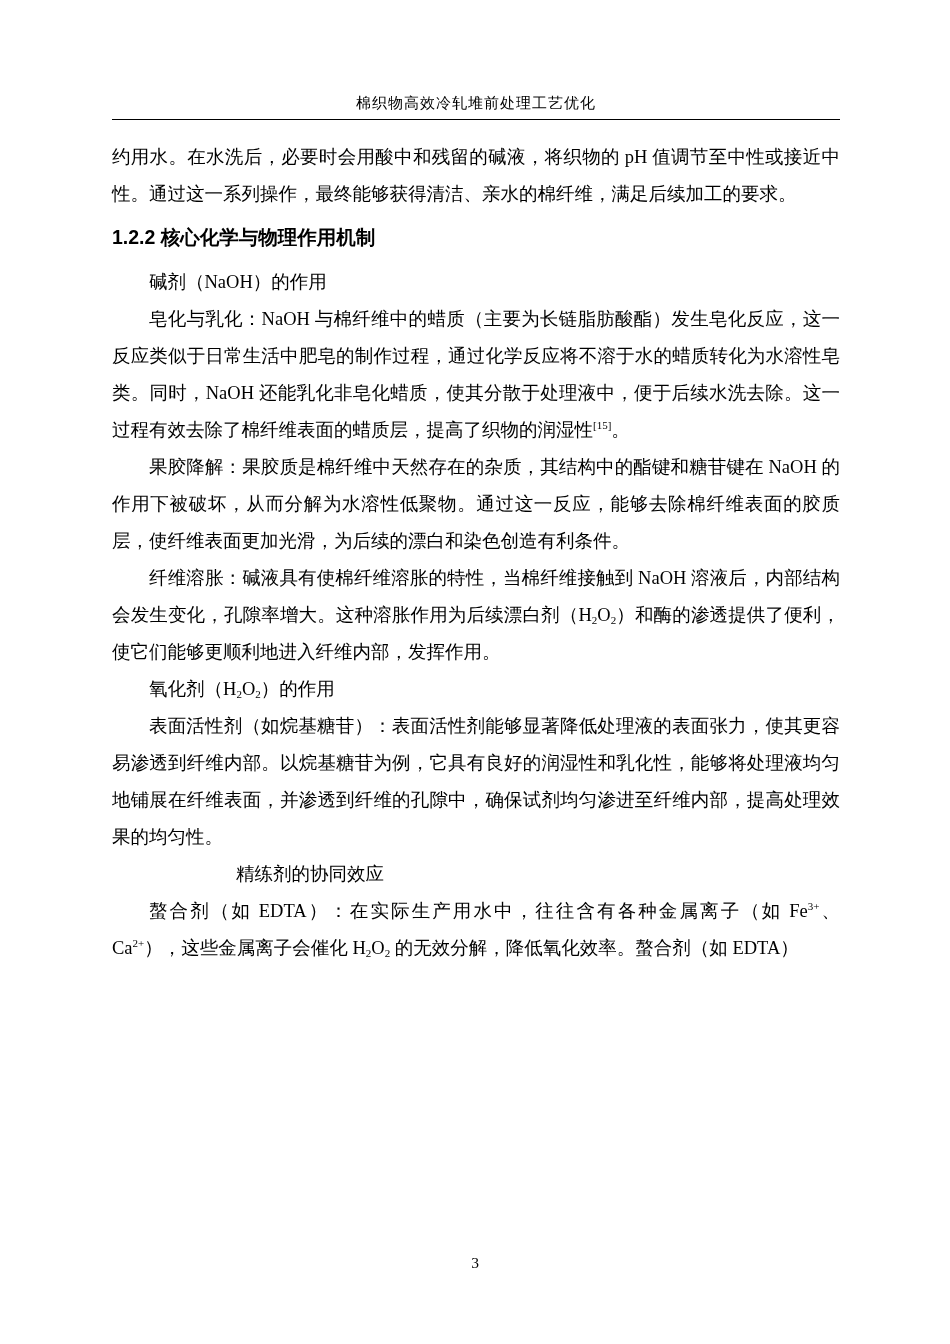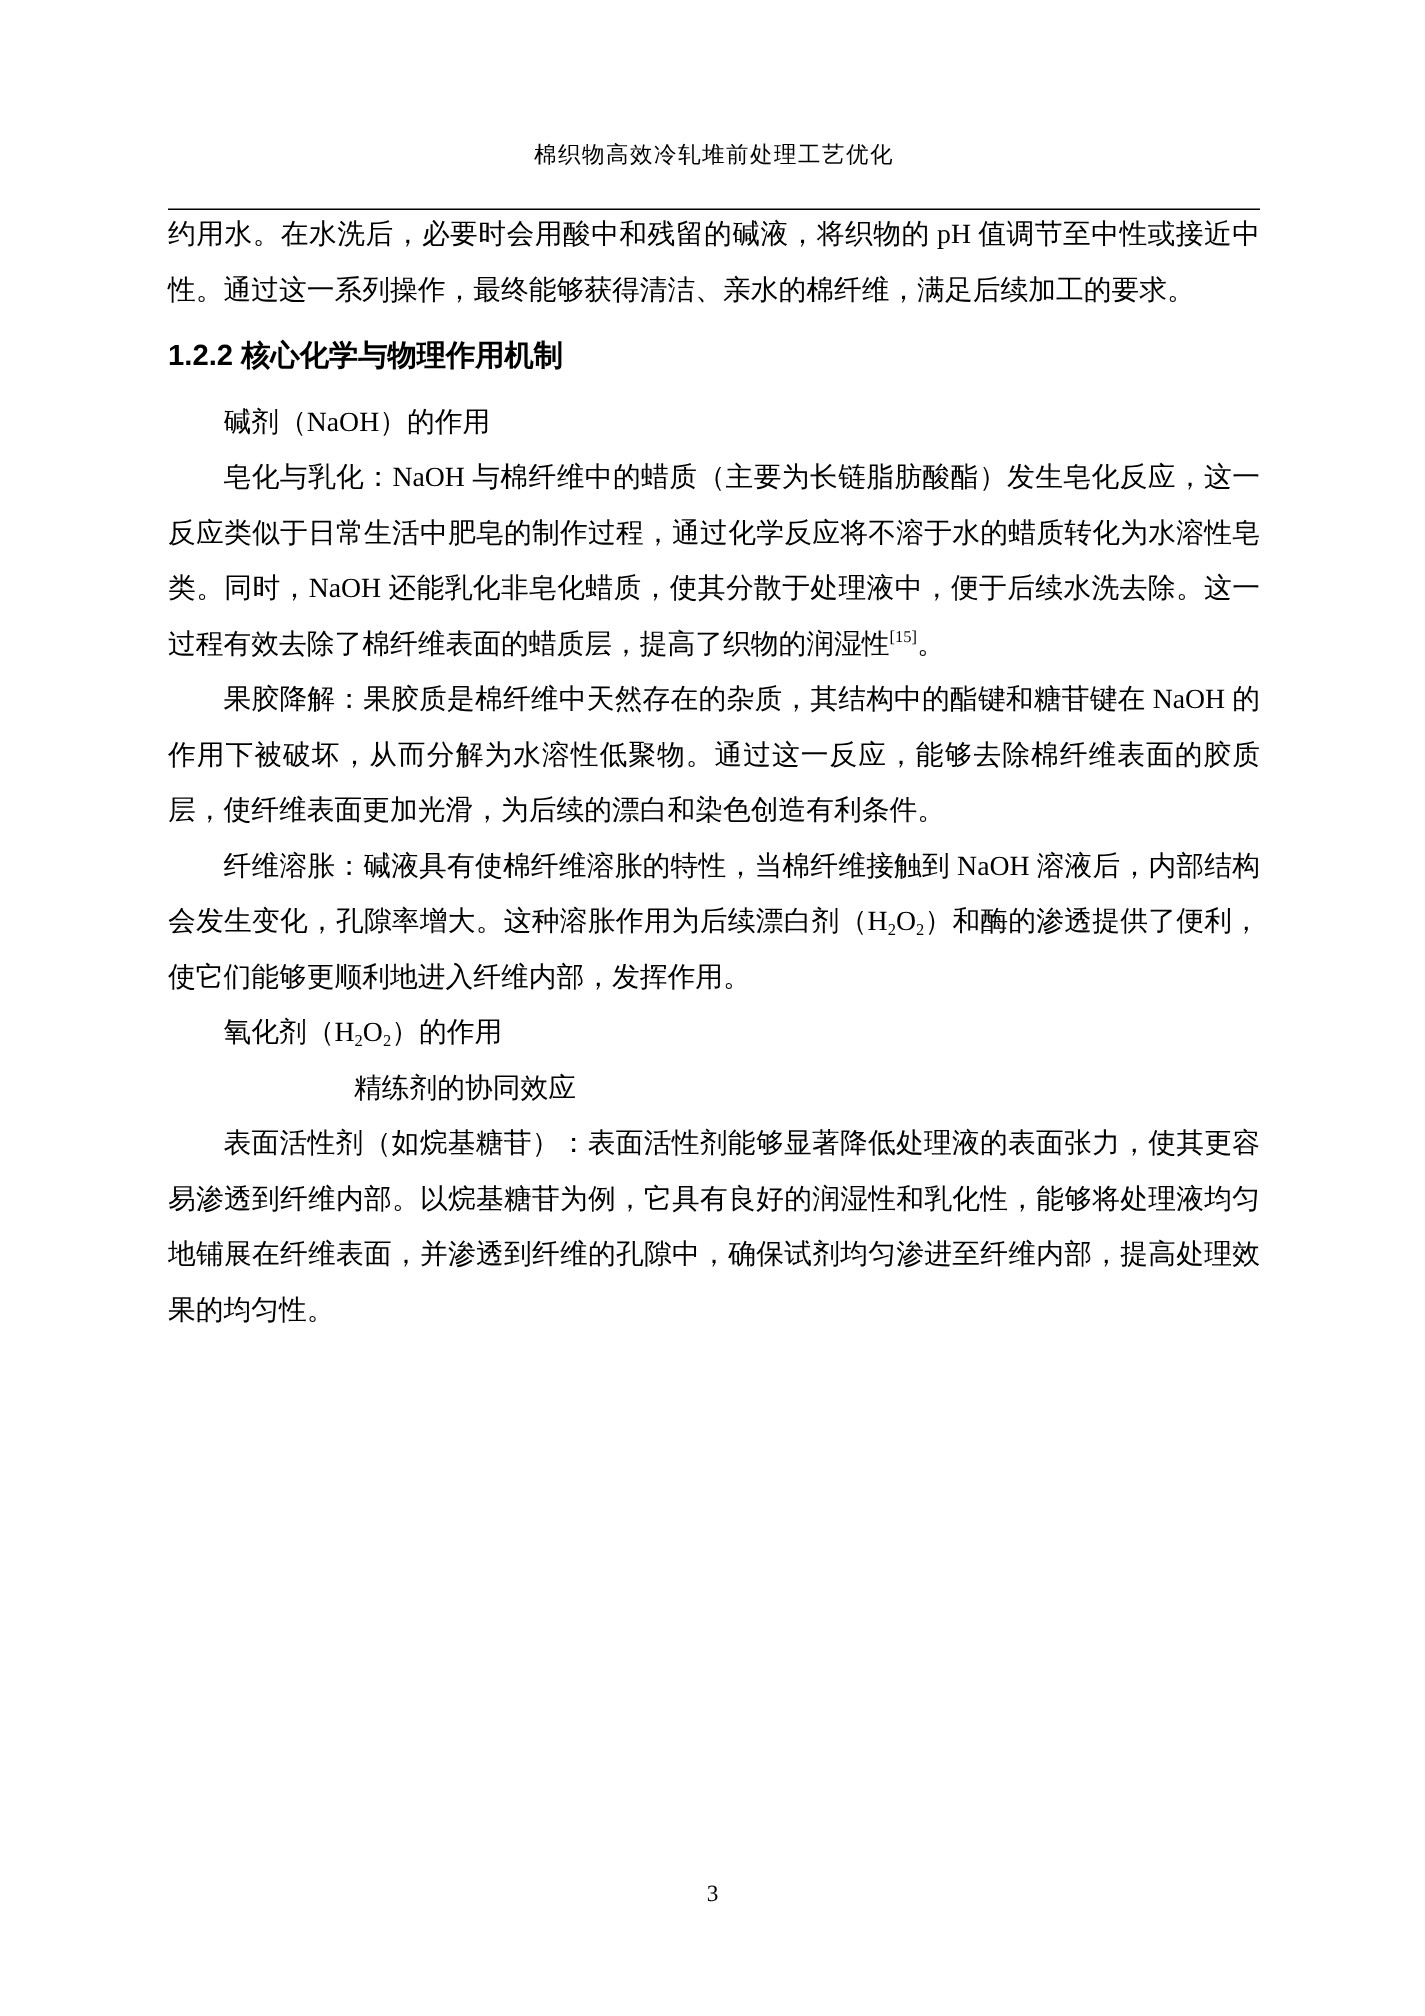--- a/index.html
+++ b/index.html
@@ -15,21 +15,21 @@
     overflow: hidden;
   }
   .header {
     position: absolute;
     top: 94px;
     left: 112px;
     right: 110px;
     text-align: center;
     font-size: 15px;
     letter-spacing: 1px;
-    padding-bottom: 26px;
+    padding-bottom: 6px;
     border-bottom: 1px solid #000000;
   }
   .doc-body {
     position: absolute;
     top: 139px;
     left: 112px;
     right: 110px;
     font-size: 18.5px;
     line-height: 37px;
     text-align: justify;
@@ -74,20 +74,21 @@
   </div>
 
   <div class="doc-body">
       <p class="para noindent"><span>约用水。在水洗后，必要时会用酸中和残留的碱液，将织物的 pH 值调节至中性或接近中性。通过这一系列操作，最终能够获得清洁、亲水的棉纤维，满足后续加工的要求。</span></p>
       <p class="para heading"><span>1.2.2 核心化学与物理作用机制</span></p>
       <p class="para"><span>碱剂（NaOH）的作用</span></p>
       <p class="para"><span>皂化与乳化：NaOH 与棉纤维中的蜡质（主要为长链脂肪酸酯）发生皂化反应，这一反应类似于日常生活中肥皂的制作过程，通过化学反应将不溶于水的蜡质转化为水溶性皂类。同时，NaOH 还能乳化非皂化蜡质，使其分散于处理液中，便于后续水洗去除。这一过程有效去除了棉纤维表面的蜡质层，提高了织物的润湿性</span><span class="sup">[15]</span><span>。</span></p>
       <p class="para"><span>果胶降解：果胶质是棉纤维中天然存在的杂质，其结构中的酯键和糖苷键在 NaOH 的作用下被破坏，从而分解为水溶性低聚物。通过这一反应，能够去除棉纤维表面的胶质层，使纤维表面更加光滑，为后续的漂白和染色创造有利条件。</span></p>
       <p class="para"><span>纤维溶胀：碱液具有使棉纤维溶胀的特性，当棉纤维接触到 NaOH 溶液后，内部结构会发生变化，孔隙率增大。这种溶胀作用为后续漂白剂（H</span><span class="sub">2</span><span>O</span><span class="sub">2</span><span>）和酶的渗透提供了便利，使它们能够更顺利地进入纤维内部，发挥作用。</span></p>
       <p class="para"><span>氧化剂（H</span><span class="sub">2</span><span>O</span><span class="sub">2</span><span>）的作用</span></p>
+      <p class="para"><span>表面活性剂（如烷基糖苷）：表面活性剂能够显著降低处理液的表面张力，使其更容易渗透到纤维内部。以烷基糖苷为例，它具有良好的润湿性和乳化性，能够将处理液均匀地铺展在纤维表面，并渗透到纤维的孔隙中，确保试剂均匀渗进至纤维内部，提高处理效果的均匀性。</span></p>
       <p class="para indent-large"><span>精练剂的协同效应</span></p>
-      <p class="para"><span>表面活性剂（如烷基糖苷）：表面活性剂能够显著降低处理液的表面张力，使其更容易渗透到纤维内部。以烷基糖苷为例，它具有良好的润湿性和乳化性，能够将处理液均匀地铺展在纤维表面，并渗透到纤维的孔隙中，确保试剂均匀渗进至纤维内部，提高处理效果的均匀性。</span></p>
+      <p class="para"><span>螯合剂（如 EDTA）：在实际生产用水中，往往含有各种金属离子（如 Fe</span><span class="sup">3+</span><span>、Ca</span><span class="sup">2+</span><span>），这些金属离子会催化 H</span><span class="sub">2</span><span>O</span><span class="sub">2</span><span> 的无效分解，降低氧化效率。螯合剂（如 EDTA）</span></p>
     </div>
 
   <div class="footer">
     <span>3</span>
   </div>
 </div>
 
 </body></html>

